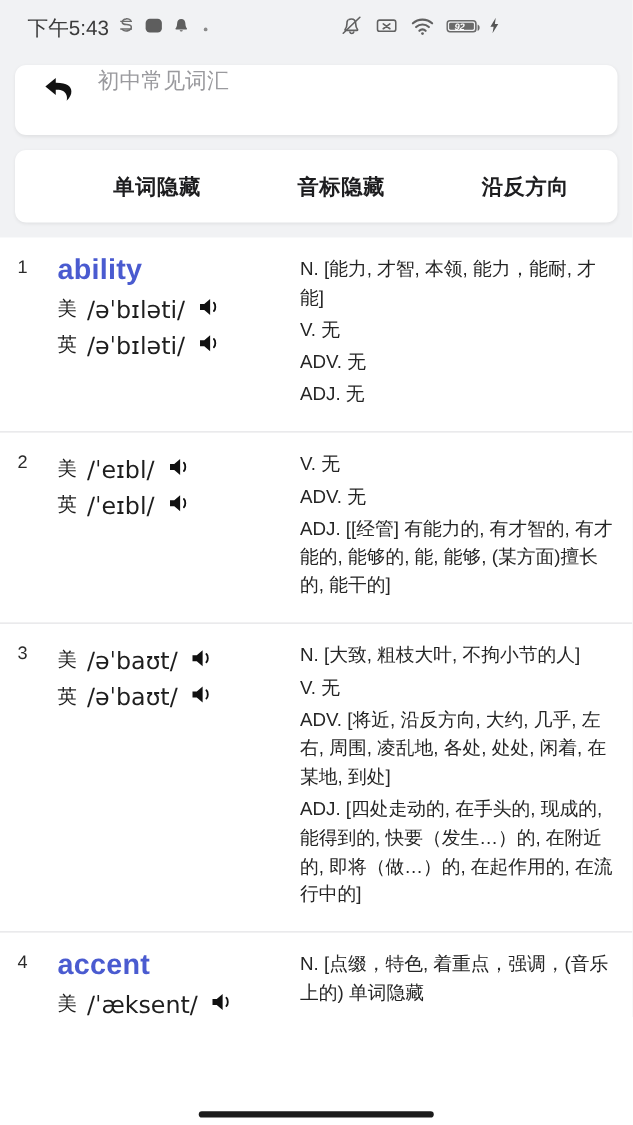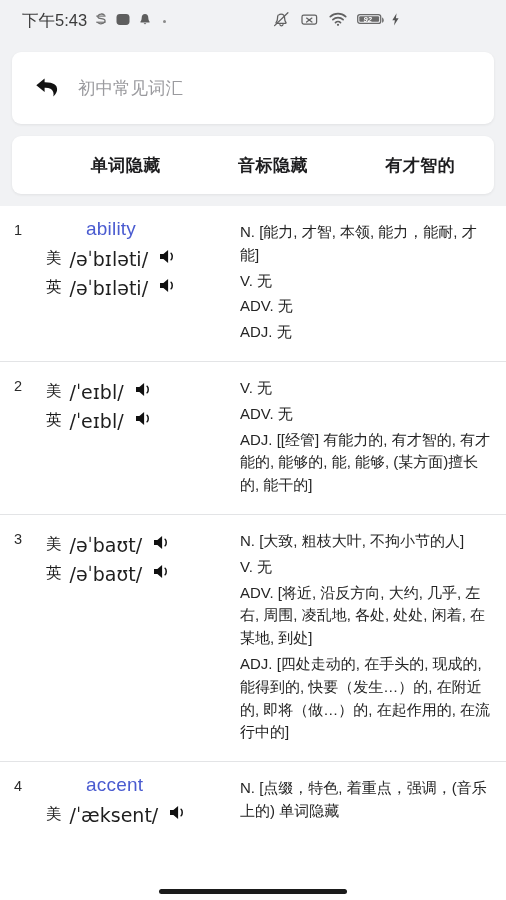--- a/index.html
+++ b/index.html
@@ -24,22 +24,22 @@
     background: #f1f2f4;
     display: flex;
     flex-direction: column;
   }
 
   
   .statusbar {
     height: 42px;
     flex: 0 0 42px;
     display: flex;
-    align-items: center;
-    padding: 0 16px 0 22px;
+    align-items: flex-start;
+    padding: 12px 16px 0 22px;
     background: #f1f2f4;
   }
   .sb-left {
     display: flex;
     align-items: center;
     gap: 7px;
   }
   .sb-time {
     font-size: 16.5px;
     color: #3b3b3b;
@@ -72,23 +72,23 @@
   
   .card {
     background: #fff;
     border-radius: 9px;
     box-shadow: 0 1px 3px rgba(0,0,0,0.07);
     margin: 0 12px;
     padding-left: 40px;
   }
   .titlebar {
     margin-top: 10px;
-    height: 72px;
-    display: flex;
-    align-items: center;
+    height: 56px;
+    display: flex;
+    align-items: flex-start;
     padding-left: 16px;
   }
   .back-btn {
     width: 40px; height: 40px;
     display: flex;
     align-items: center;
     justify-content: center;
     flex: 0 0 40px;
     cursor: pointer;
   }
@@ -141,27 +141,26 @@
     padding-top: 4px;
     text-align: left;
   }
 
   .word-col {
     flex: 0 0 196px;
     padding-left: 6px;
   }
 
   .headword {
-    font-size: 19px;
-    font-weight: 400;
+    font-size: 23px;
+    font-weight: 700;
     color: #4a5bd0;
     letter-spacing: 0.2px;
     line-height: 1.2;
     cursor: pointer;
-    margin-left: 40px;
   }
 
   .phon-line {
     display: flex;
     align-items: center;
     margin-top: 7px;
     gap: 8px;
   }
   .phon-lang {
     font-size: 15.5px;
@@ -295,21 +294,21 @@
       <svg width="30" height="26" viewBox="0 0 30 26">
         <path d="M11.6 3.4L3.3 10.2 11.6 17v-4.2c4.6-.2 7.4 1 8.6 4.3 .5 1.4.5 2.9.1 4.5 2.6-2.4 3.9-5 3.8-7.6 -.1-3.9-3.3-6.9-12.5-6.8z" fill="#121212"></path>
       </svg>
     </div>
     <span class="title-text">初中常见词汇</span>
   </div>
 
   <div class="card togglebar">
     <div class="toggle-btn">单词隐藏</div>
     <div class="toggle-btn">音标隐藏</div>
-    <div class="toggle-btn">有才智的</div>
+    <div class="toggle-btn">沿反方向</div>
   </div>
 
   <div class="listwrap">
 
     <div class="word-row">
       <div class="idx">1</div>
       <div class="word-col">
         <div class="headword">ability</div>
         <div class="phon-line">
           <span class="phon-lang">美</span>

